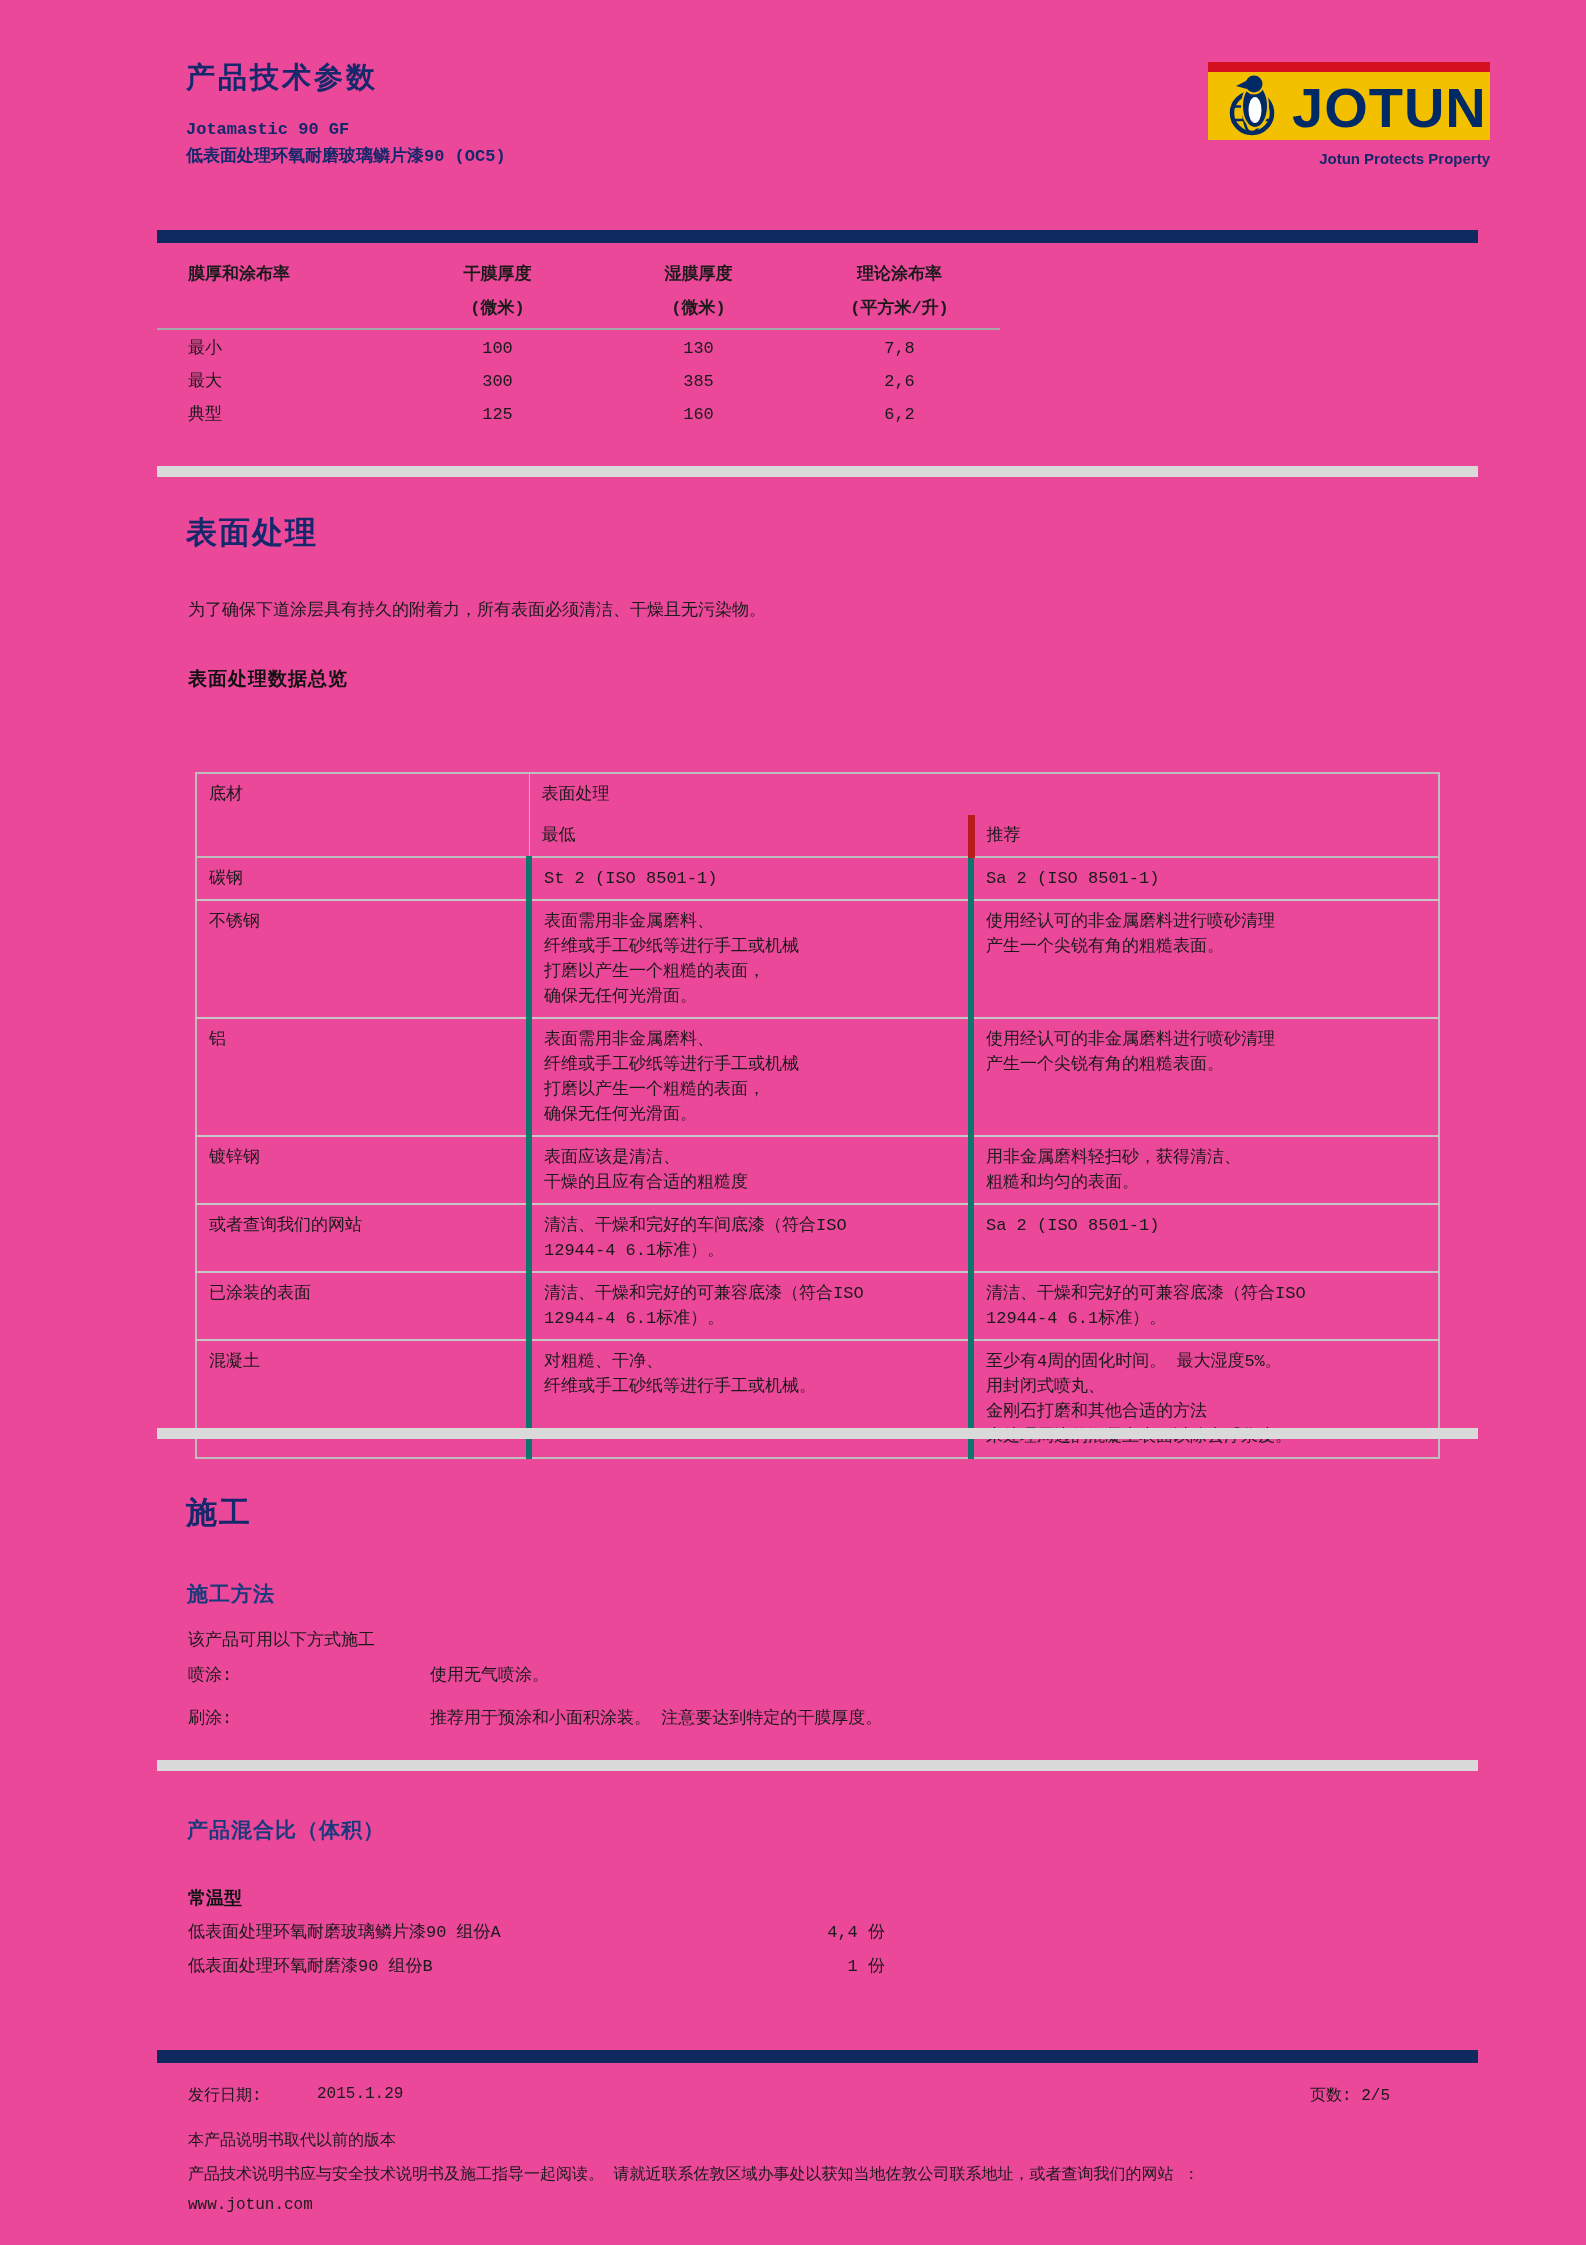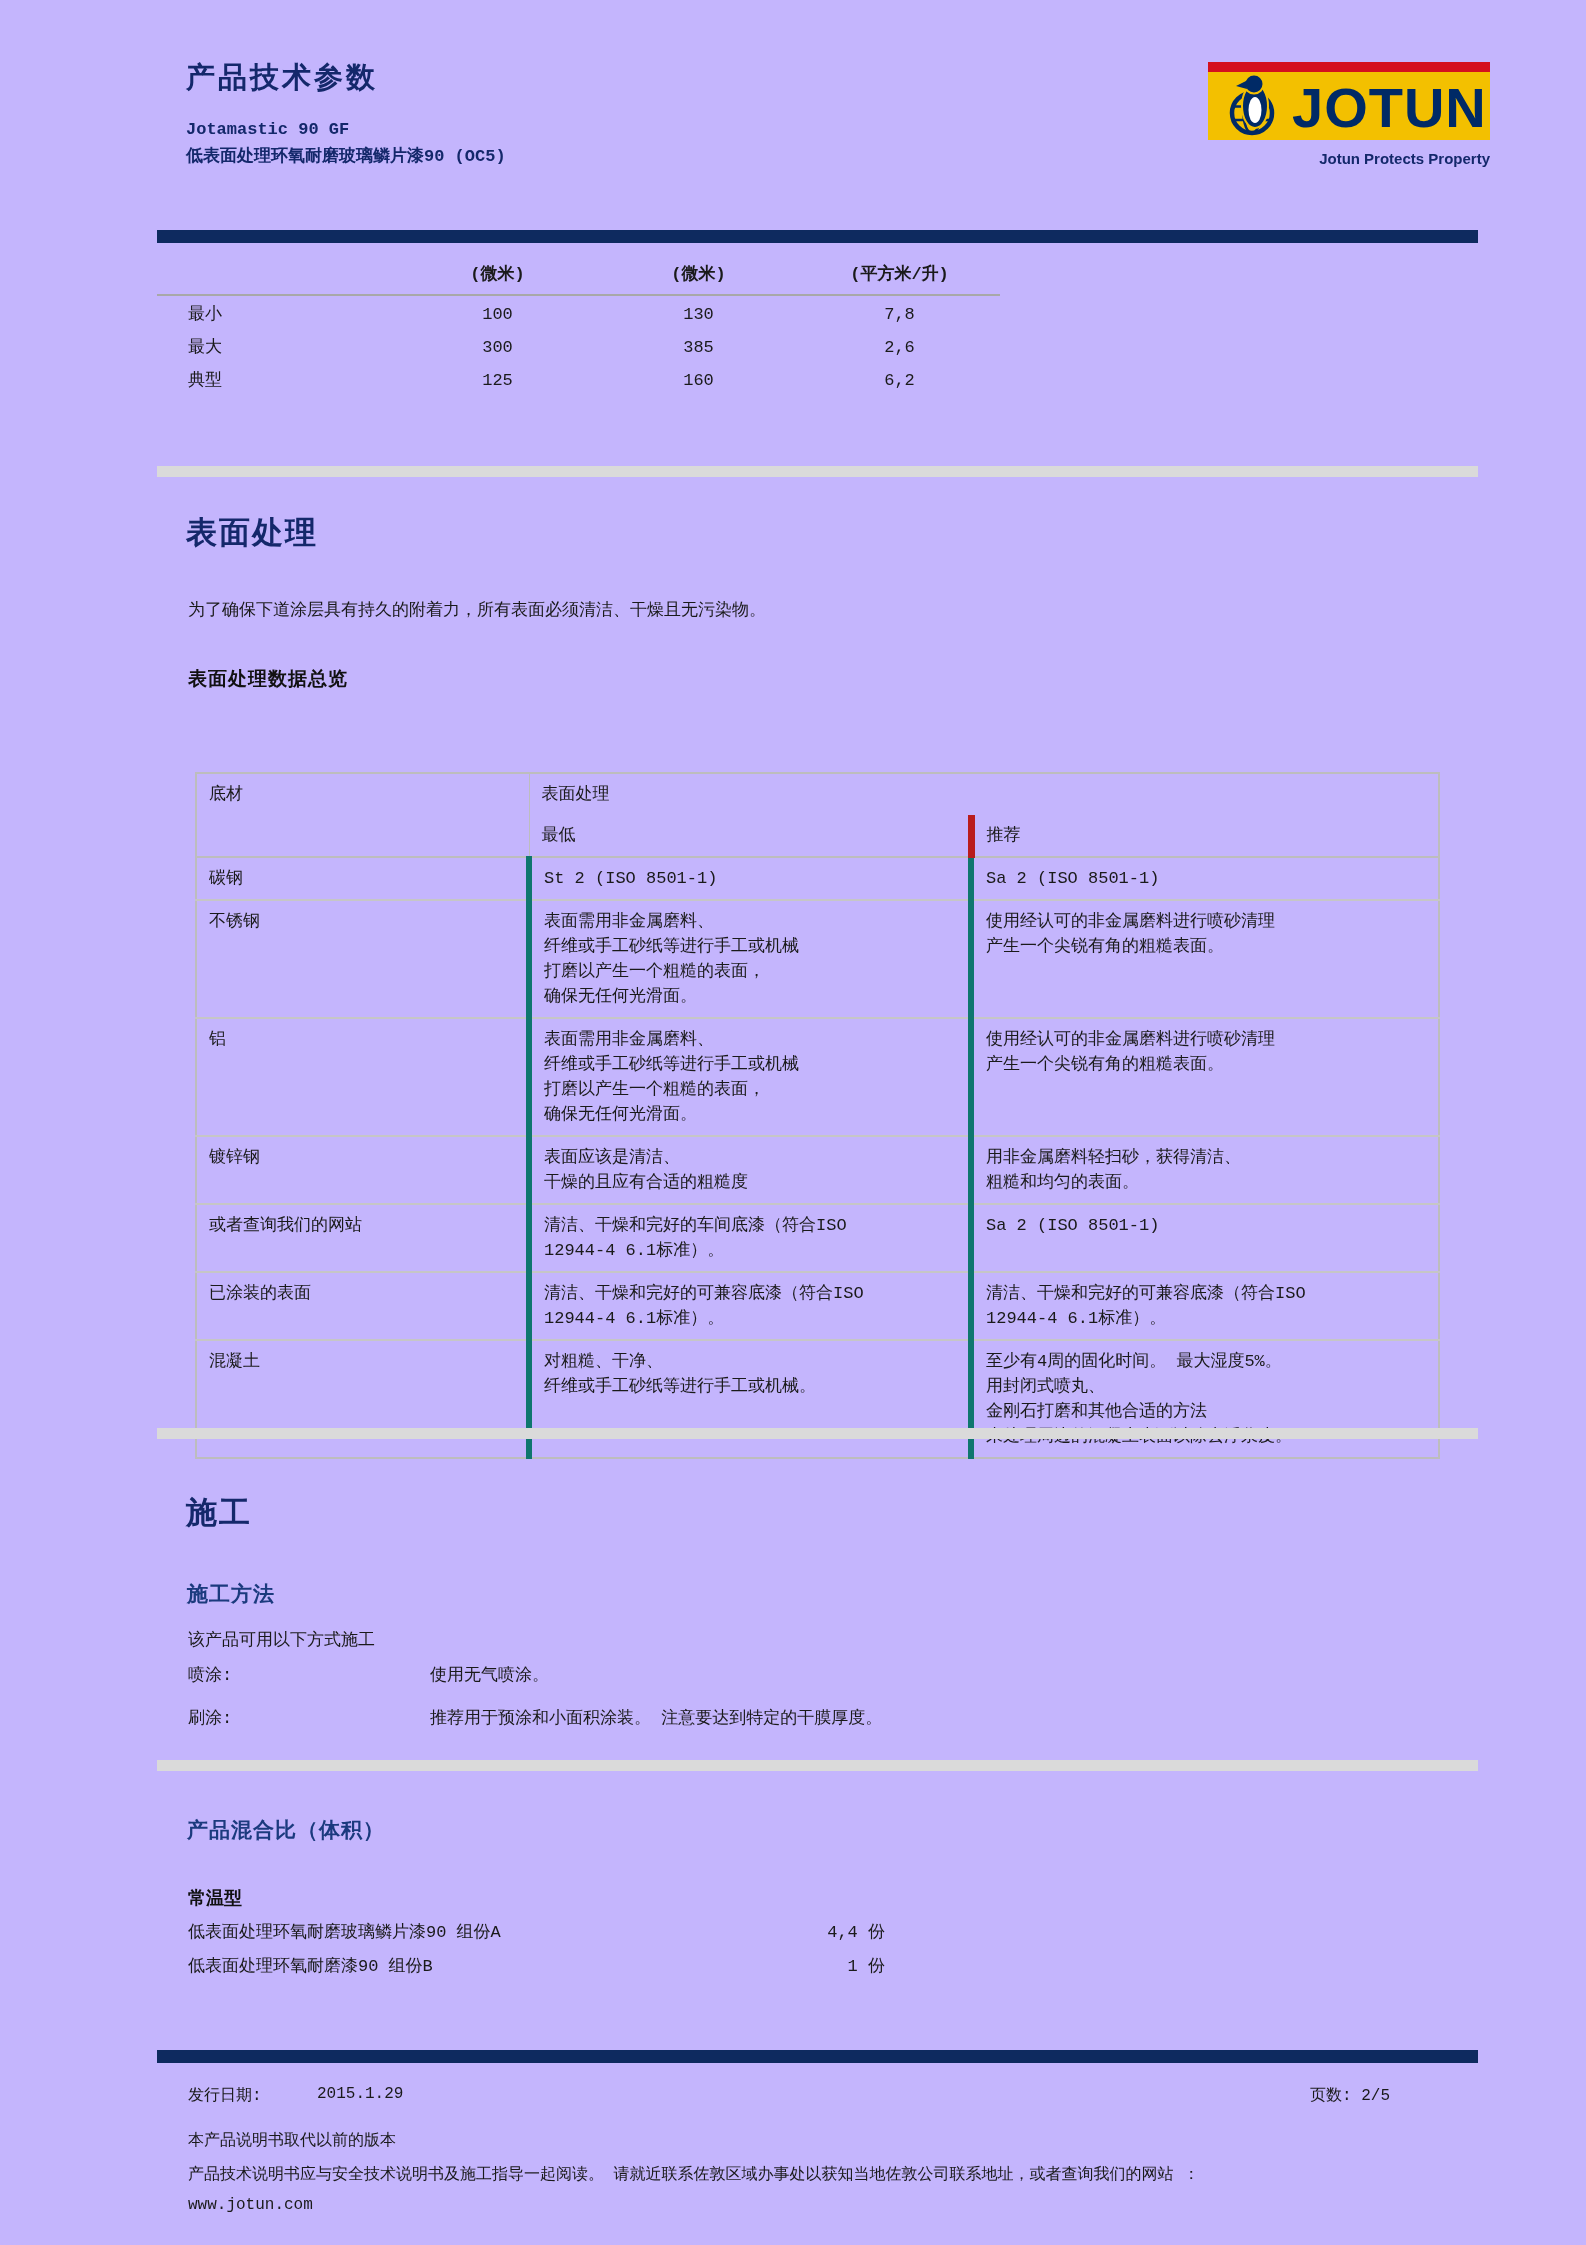--- a/index.html
+++ b/index.html
@@ -1,17 +1,17 @@
 <!DOCTYPE html>
 <html><head>
 <meta charset="utf-8">
 <style>
   html,body { margin:0; padding:0; background:#ffffff; }
   .page {
-    position:relative; width:1586px; height:2245px; background:#c4b5fd;
+    position:relative; width:1586px; height:2245px; background:#ec4899;
     font-family:"Liberation Mono","DejaVu Sans Mono",monospace;
     color:#1a1a1a; overflow:hidden; font-size:17px;
   }
   .abs { position:absolute; }
   .navyText { color:#14286b; }
   .doc-title { left:186px; top:58px; font-size:29px; font-weight:bold; letter-spacing:3px; }
   .prod-name { left:186px; top:120px; font-size:17px; font-weight:bold; }
   .prod-variant { left:186px; top:144px; font-size:17px; font-weight:bold; }
   .logo-box { left:1208px; top:62px; width:282px; height:78px; }
   .tagline { left:1208px; top:150px; width:282px; text-align:right; font-size:15px; font-weight:bold;
@@ -104,20 +104,26 @@
       </g>
       <text x="84" y="65" font-size="56" font-weight="bold" fill="#002a66" font-family="Liberation Sans, DejaVu Sans, sans-serif" letter-spacing="1">JOTUN</text>
     </svg>
   </div>
   <div class="abs tagline navyText">Jotun Protects Property</div>
 
   <div class="bar bar-navy bar-top"></div>
 
   <div class="abs film">
     <div class="film-row film-head">
+      <div class="film-label">膜厚和涂布率</div>
+      <div class="film-col">干膜厚度</div>
+      <div class="film-col">湿膜厚度</div>
+      <div class="film-col">理论涂布率</div>
+    </div>
+    <div class="film-row film-head">
       <div class="film-label"></div>
       <div class="film-col">(微米)</div>
       <div class="film-col">(微米)</div>
       <div class="film-col">(平方米/升)</div>
     </div>
     <div class="film-rule"></div>
     <div class="film-row film-data">
       <div class="film-label">最小</div>
       <div class="film-col">100</div>
       <div class="film-col">130</div>

